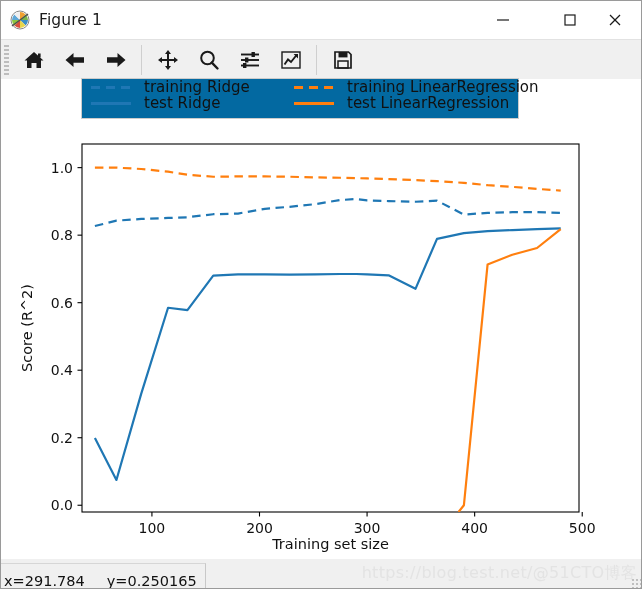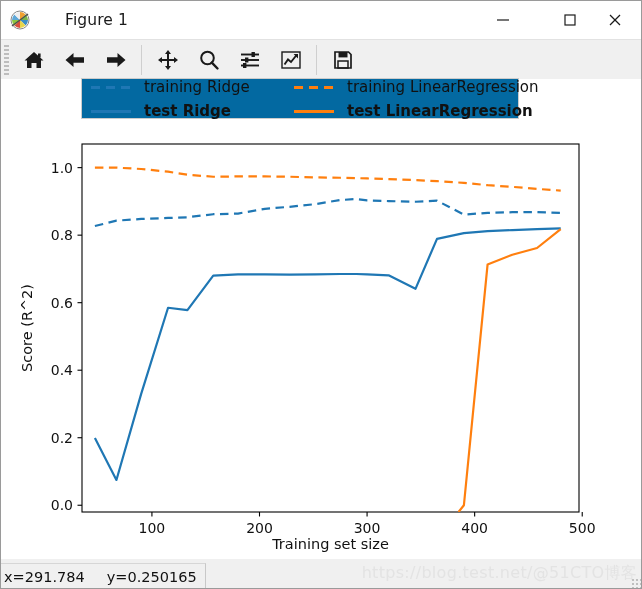--- a/index.html
+++ b/index.html
@@ -24,21 +24,20 @@
   #titlebar {
     position: absolute;
     left: 0; top: 0;
     width: 642px;
     height: 39px;
     background: #ffffff;
     border-bottom: 1px solid #e2e2e2;
     box-sizing: border-box;
     display: flex;
     align-items: center;
-    gap: 26px;
   }
   #app-icon {
     margin-left: 9px;
     width: 20px;
     height: 20px;
     flex: 0 0 auto;
   }
   #window-title {
     margin-left: 9px;
     font-size: 15.5px;
@@ -117,21 +116,21 @@
   }
   .legend-row {
     position: absolute;
     height: 20px;
     display: flex;
     align-items: center;
   }
   .legend-col1 { left: 9px; }
   .legend-col2 { left: 212px; justify-content: flex-end; }
   .legend-r1 { top: -2px; }
-  .legend-r2 { top: 22px; font-weight: bold; }
+  .legend-r2 { top: 14px; }
   .leg-sample {
     width: 40px;
     height: 3px;
     flex: 0 0 auto;
   }
   .leg-solid-blue   { background: #1f77b4; }
   .leg-solid-orange { background: #ff7f0e; }
   .leg-dash-blue {
     background-image: repeating-linear-gradient(to right,#1f77b4 0,#1f77b4 9px,transparent 9px,transparent 15px);
   }
@@ -157,21 +156,21 @@
   #status-field {
     position: absolute;
     left: 0; top: 4px;
     width: 205px;
     height: 26px;
     background: #f0f0f0;
     border-right: 1px solid #c8c8c8;
     border-top: 1px solid #d6d6d6;
     box-sizing: border-box;
     display: flex;
-    align-items: center;
+    align-items: flex-end;
   }
   #status-x {
     margin-left: 3px;
     font-size: 14.5px;
     color: #111111;
     white-space: nowrap;
   }
   #status-y {
     margin-left: 22px;
     font-size: 14.5px;

